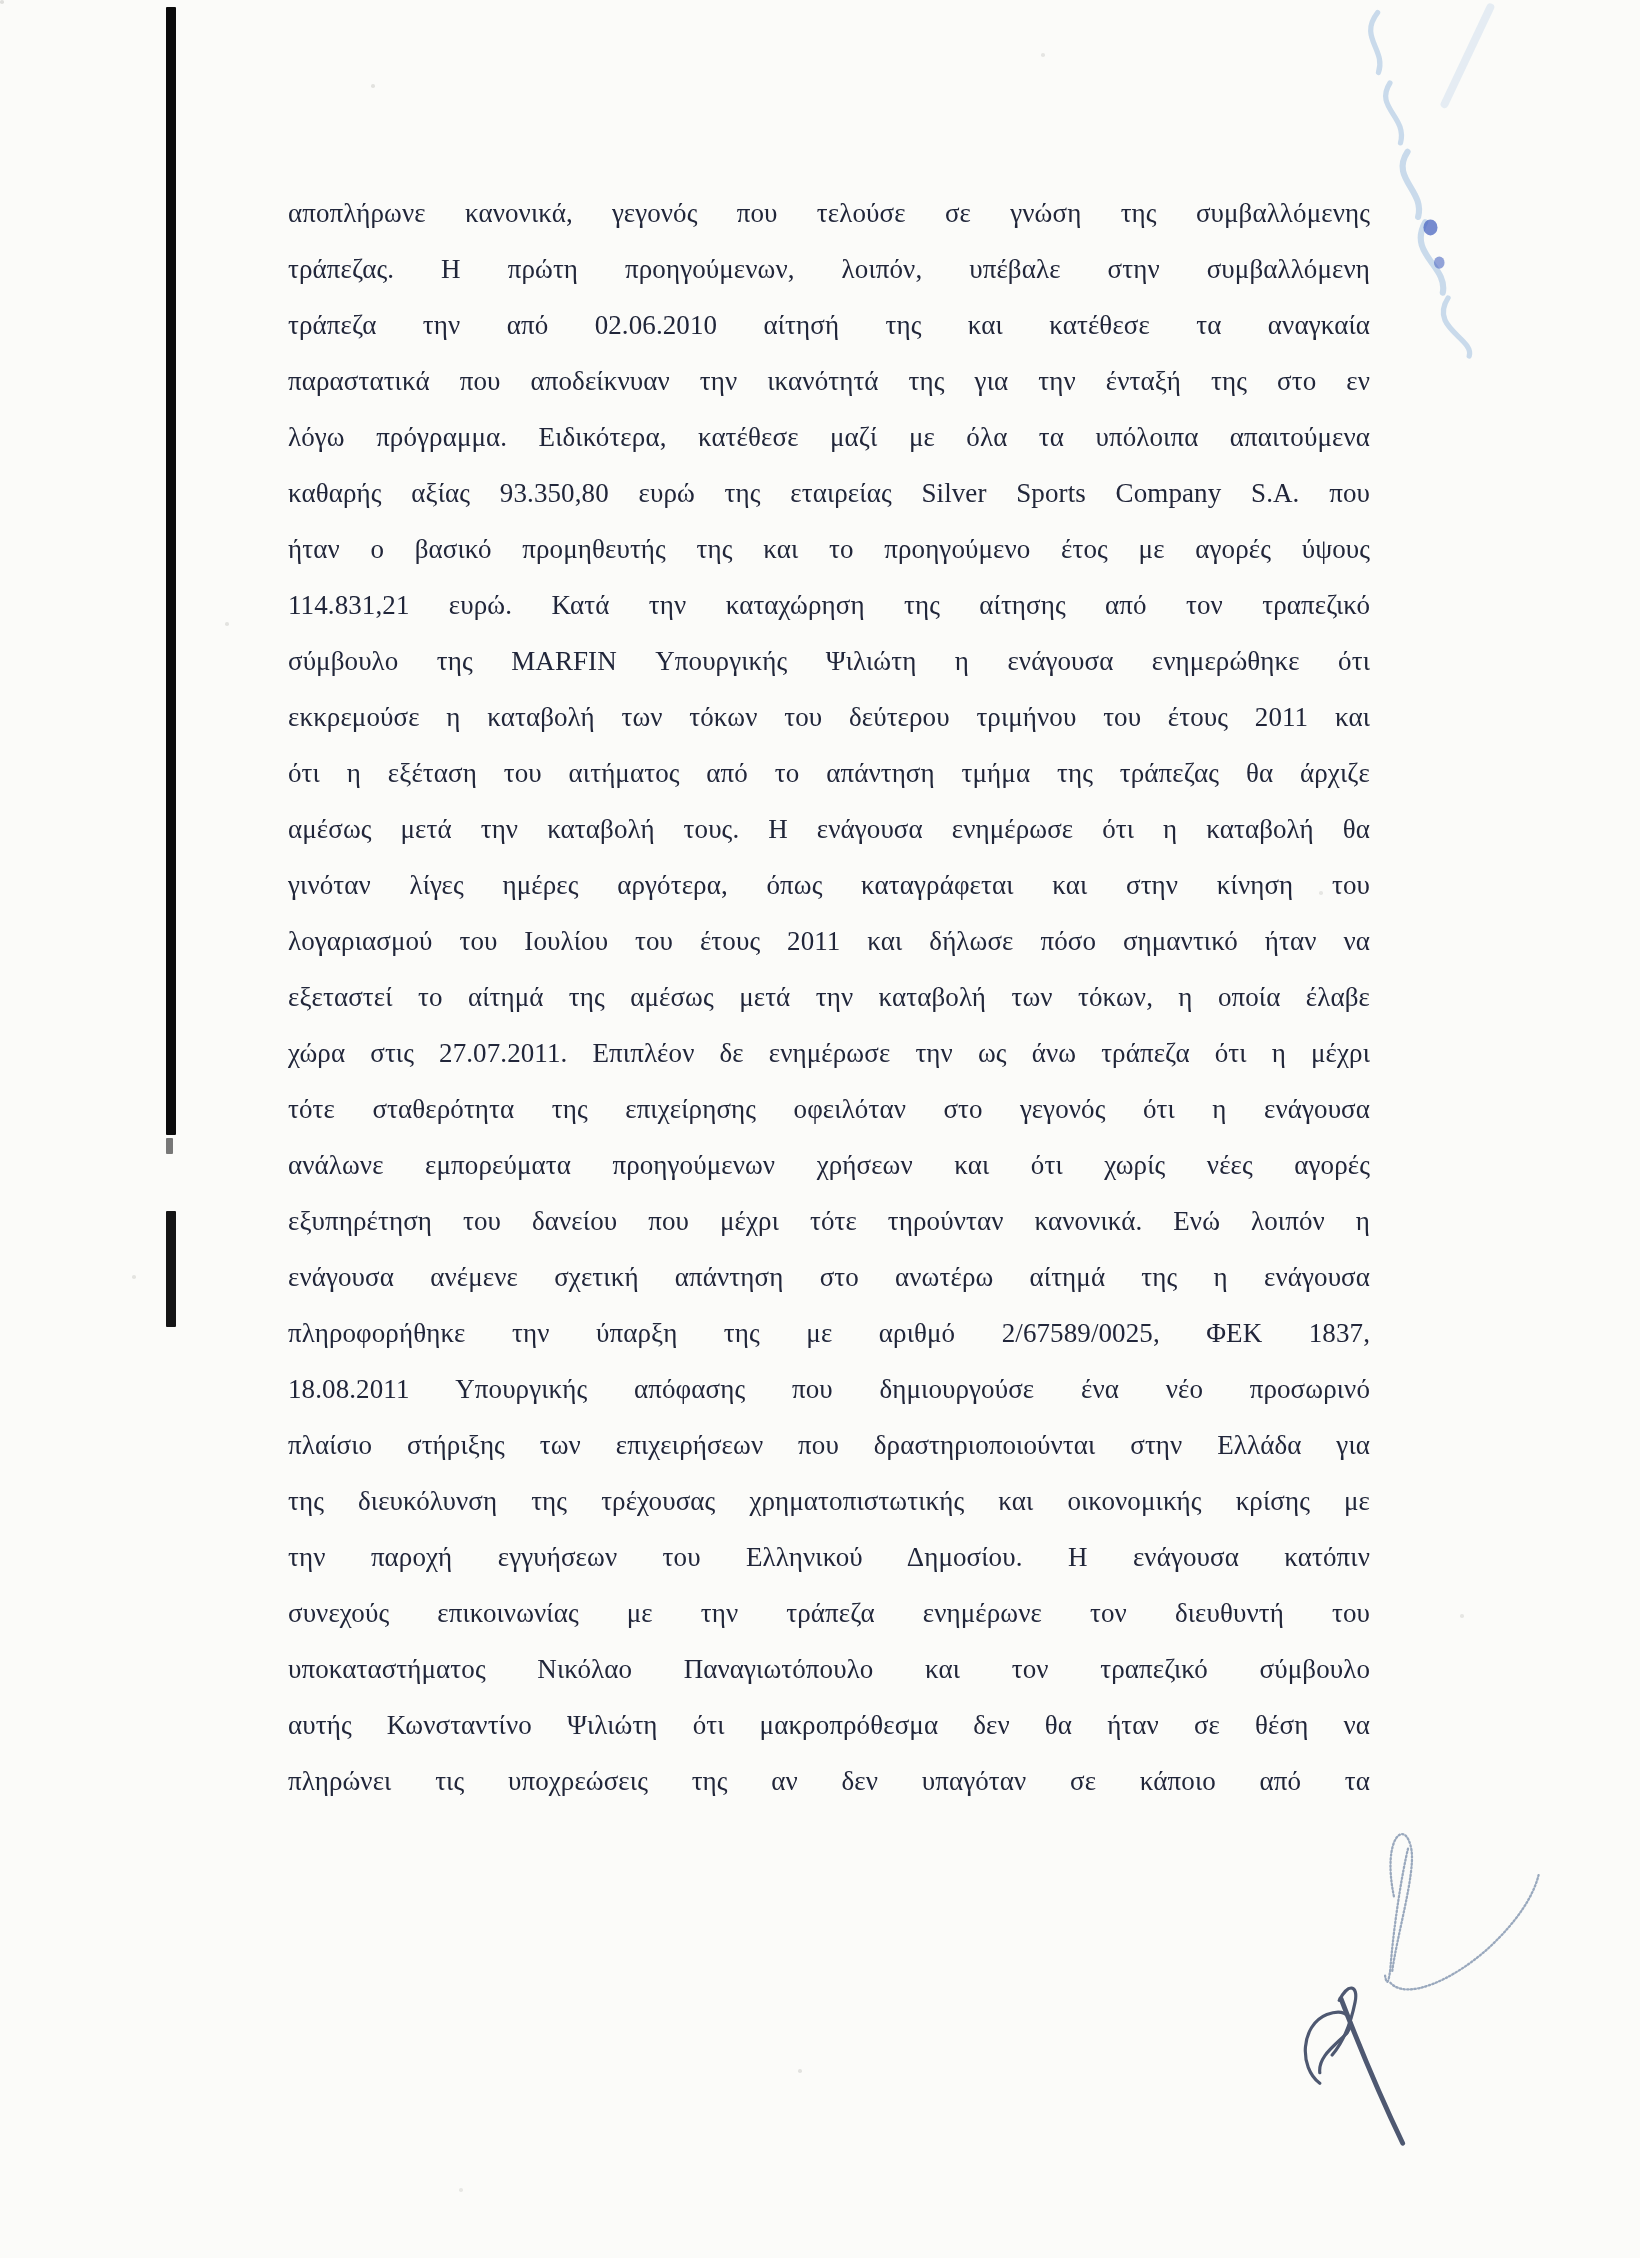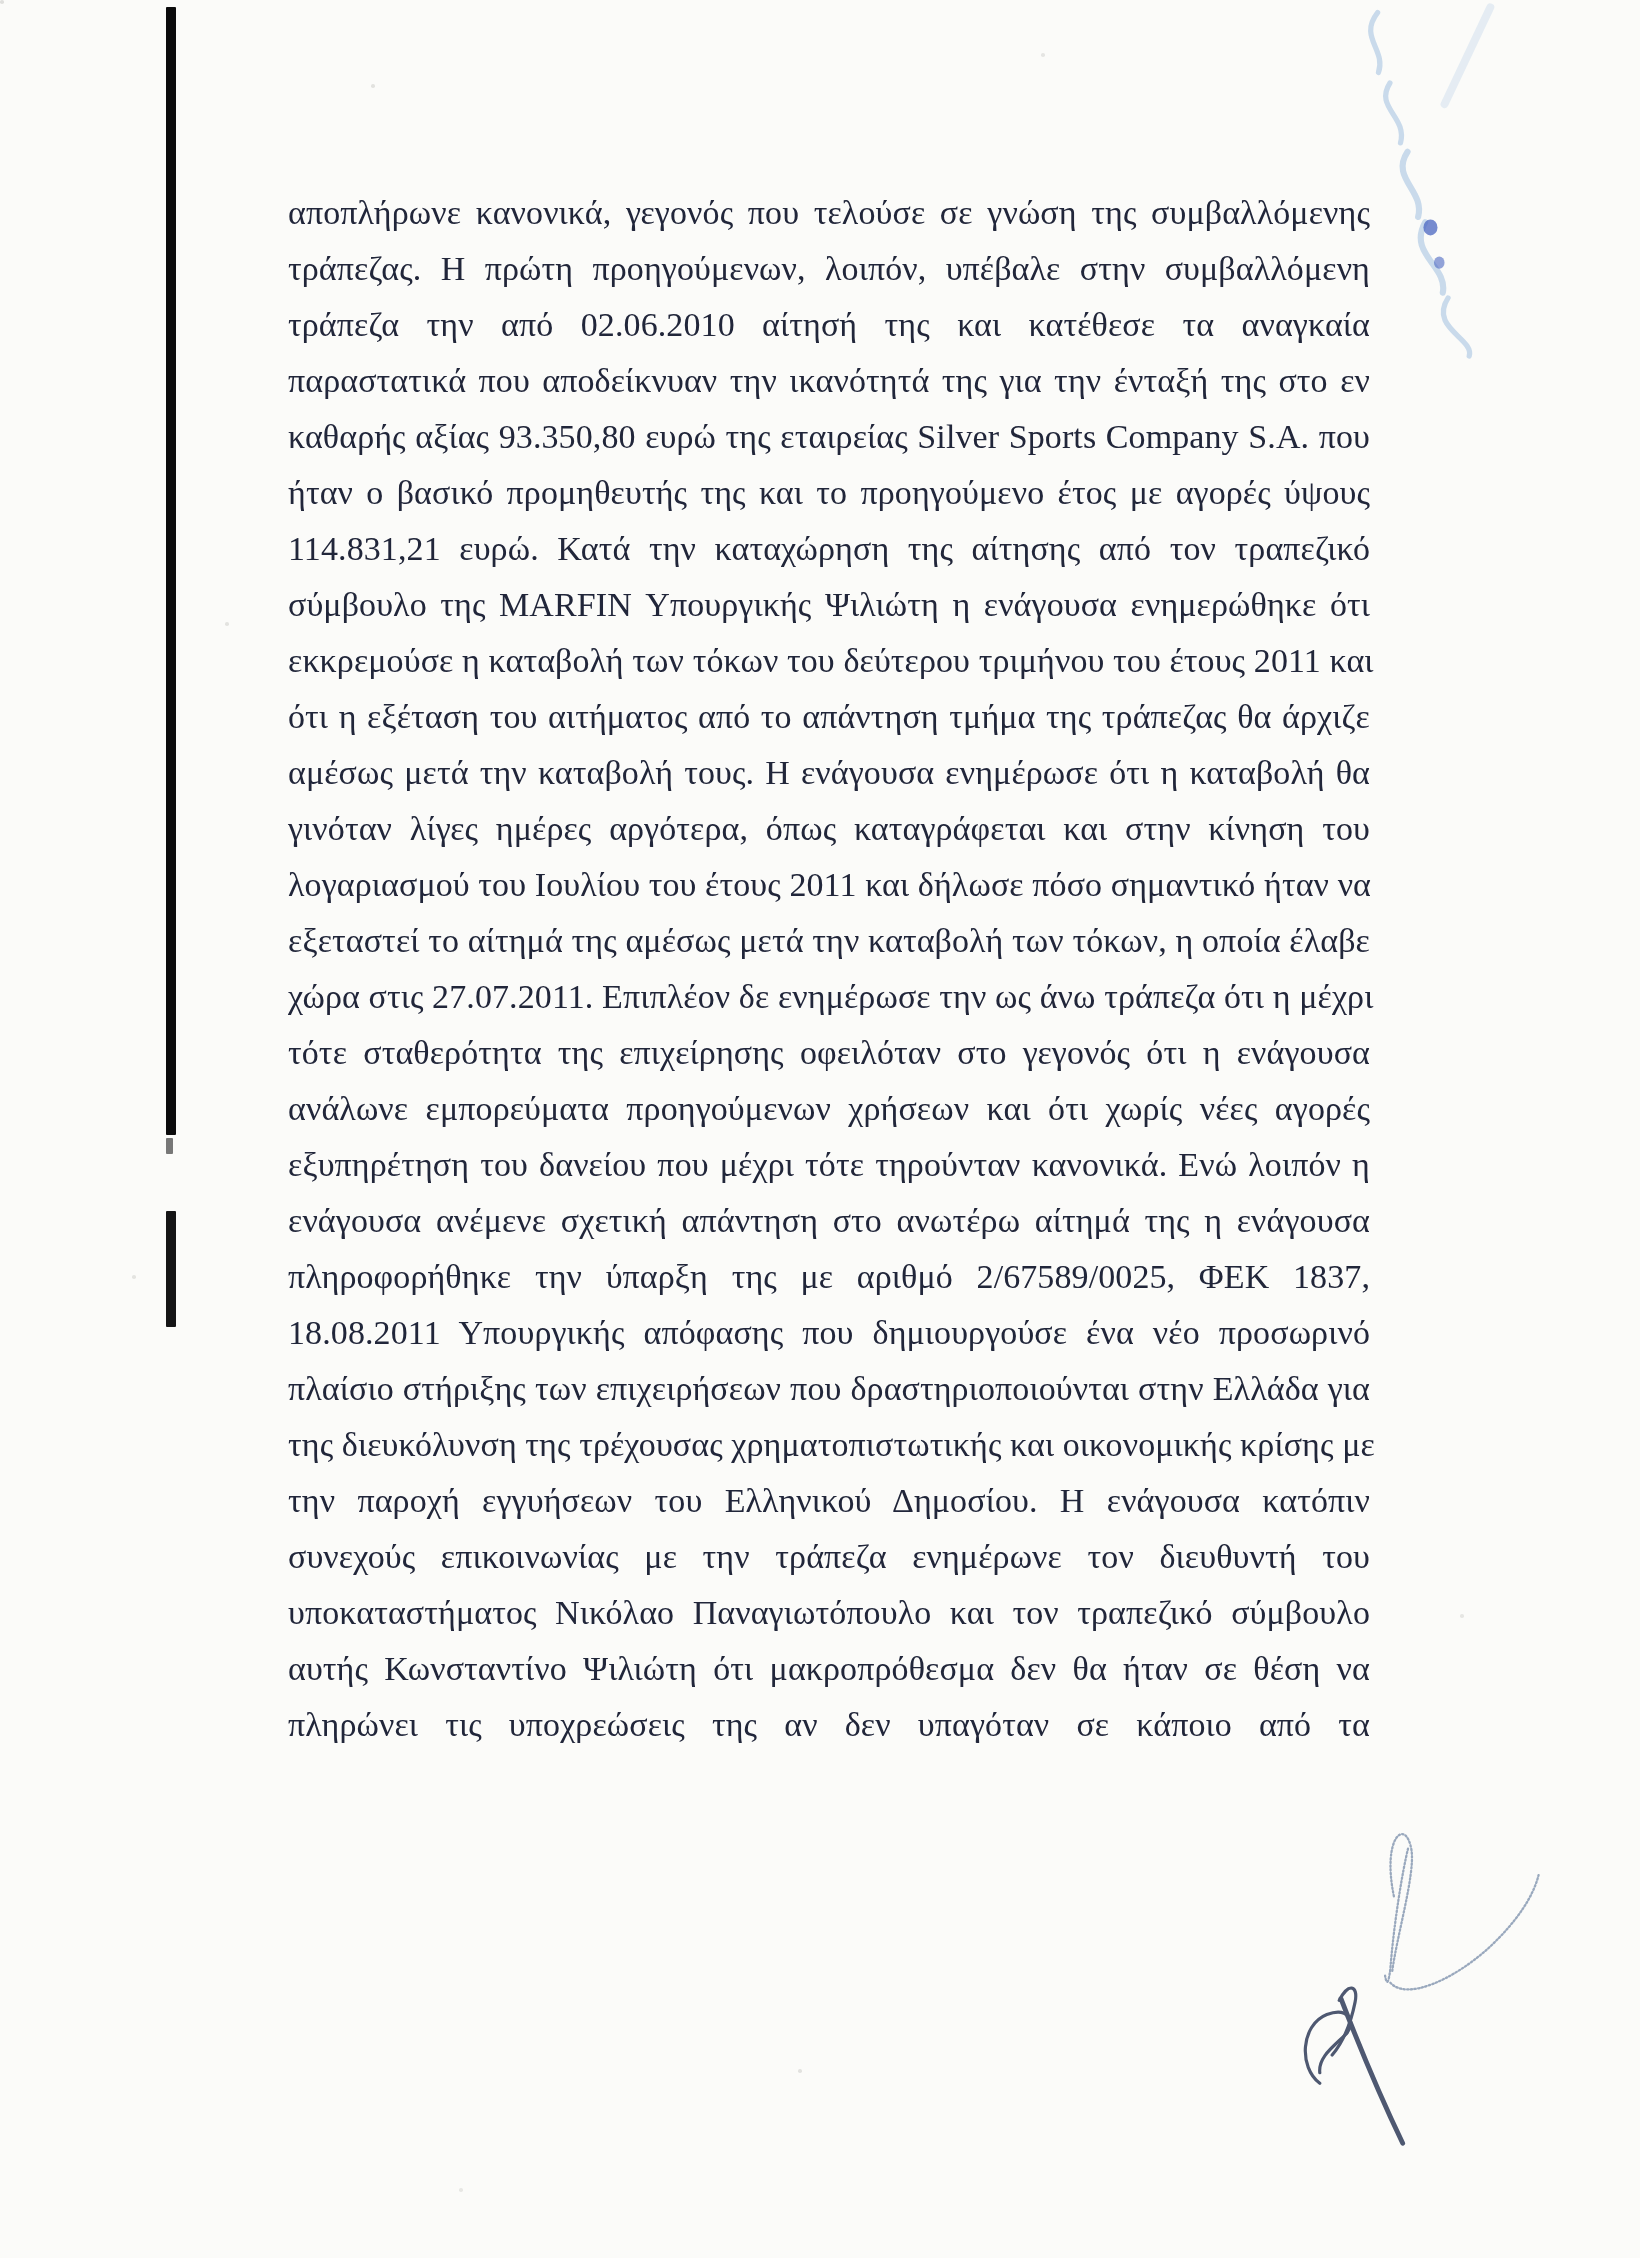--- a/index.html
+++ b/index.html
@@ -23,21 +23,21 @@
     position:absolute;top:0;left:0;width:3.5px;height:3.5px;border-radius:50%;
     background:#9a9a96;opacity:.28;
     box-shadow: 371px 84px 0 0 #a5a5a0, 1041px 53px 0 0 #b0b0ab,
       225px 622px 0 0 #a8a8a3, 1319px 891px 0 0 #b2b2ad,
       132px 1275px 0 0 #ababa6, 798px 2069px 0 0 #a5a5a0,
       459px 2188px 0 0 #b5b5b0, 1460px 1614px 0 0 #b2b2ad;
   }
   
   .text-block{
     position:absolute;left:288px;top:185px;width:1082px;
-    font-size:34px;line-height:56px;color:#21263a;
+    font-size:27px;line-height:56px;color:#21263a;
     letter-spacing:0.1px;
   }
   .text-block .line{
     height:56px;white-space:nowrap;
     text-align:justify;text-align-last:justify;
   }
   .svg-mark{position:absolute;pointer-events:none;}
   .smudge{left:1323px;top:0;}
   .signature{left:1235px;top:1764px;}
 </style>
@@ -65,20 +65,21 @@
       <ellipse cx="122" cy="258" rx="8" ry="9" fill="#4a66c2"></ellipse>
       <ellipse cx="132" cy="298" rx="6" ry="7" opacity="0.8" fill="#4a66c2"></ellipse>
     </g>
   </svg>
 
   <div class="text-block" style="color: rgb(33, 38, 58);">
       <div class="line">αποπλήρωνε κανονικά, γεγονός που τελούσε σε γνώση της συμβαλλόμενης</div>
       <div class="line">τράπεζας.  Η πρώτη προηγούμενων, λοιπόν, υπέβαλε στην συμβαλλόμενη</div>
       <div class="line">τράπεζα την από 02.06.2010 αίτησή της και κατέθεσε τα αναγκαία</div>
       <div class="line">παραστατικά που αποδείκνυαν την ικανότητά της για την ένταξή της στο εν</div>
+      <div class="line">λόγω πρόγραμμα. Ειδικότερα, κατέθεσε μαζί με όλα τα υπόλοιπα απαιτούμενα</div>
       <div class="line">καθαρής αξίας 93.350,80 ευρώ της εταιρείας Silver Sports Company S.A. που</div>
       <div class="line">ήταν ο βασικό προμηθευτής της και το προηγούμενο έτος με αγορές ύψους</div>
       <div class="line">114.831,21 ευρώ. Κατά την καταχώρηση της αίτησης από τον τραπεζικό</div>
       <div class="line">σύμβουλο της MARFIN Υπουργικής Ψιλιώτη η ενάγουσα ενημερώθηκε ότι</div>
       <div class="line">εκκρεμούσε η καταβολή των τόκων του δεύτερου τριμήνου του έτους 2011 και</div>
       <div class="line">ότι η εξέταση του αιτήματος από το απάντηση τμήμα της τράπεζας θα άρχιζε</div>
       <div class="line">αμέσως μετά την καταβολή τους. Η ενάγουσα ενημέρωσε ότι η καταβολή θα</div>
       <div class="line">γινόταν λίγες ημέρες αργότερα, όπως καταγράφεται και στην κίνηση του</div>
       <div class="line">λογαριασμού του Ιουλίου του έτους 2011 και δήλωσε πόσο σημαντικό ήταν να</div>
       <div class="line">εξεταστεί το αίτημά της αμέσως μετά την καταβολή των τόκων, η οποία έλαβε</div>

